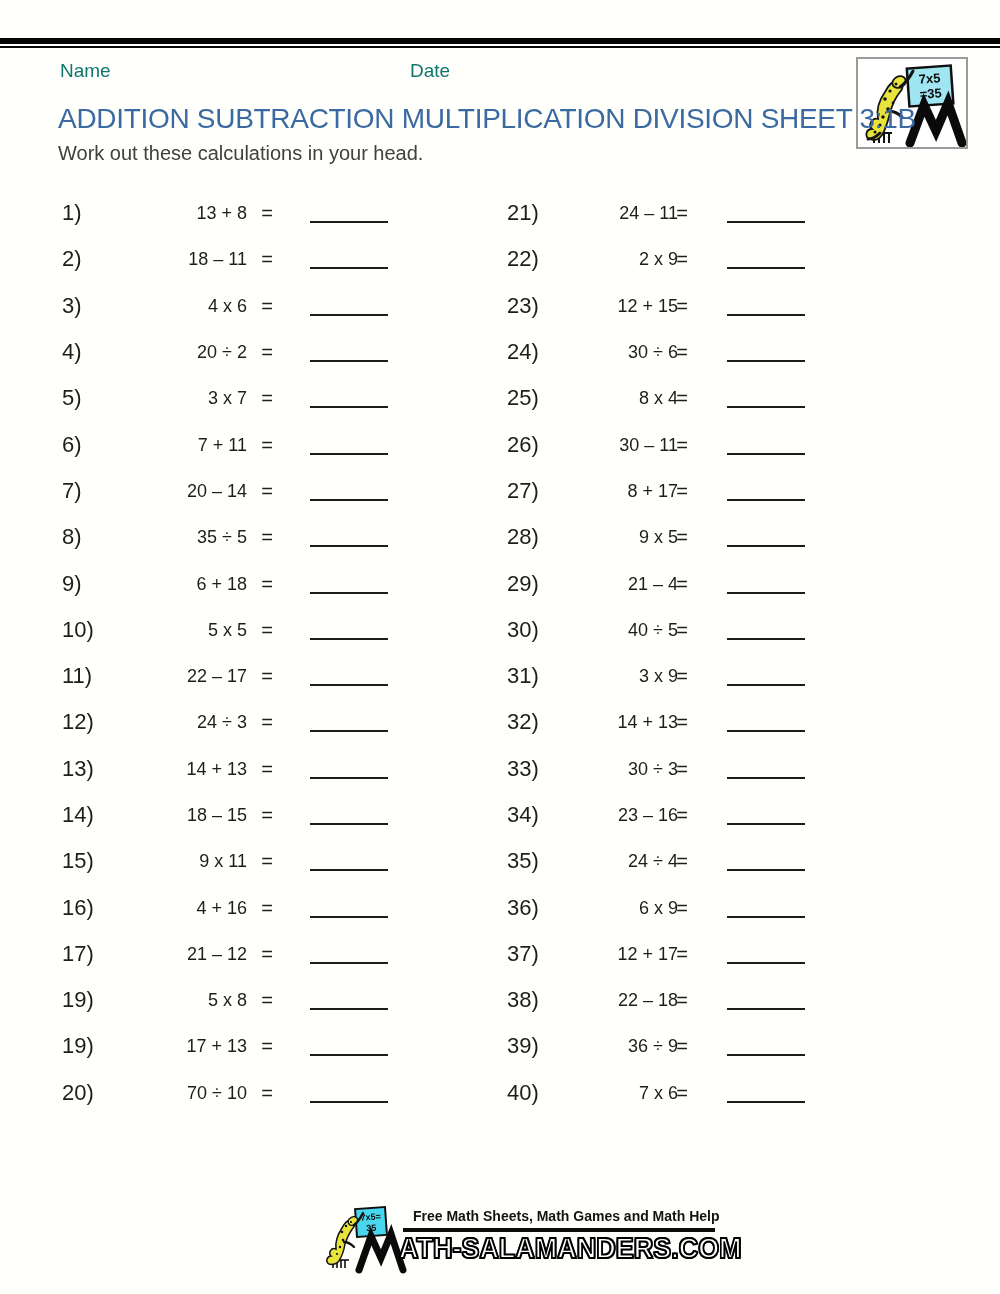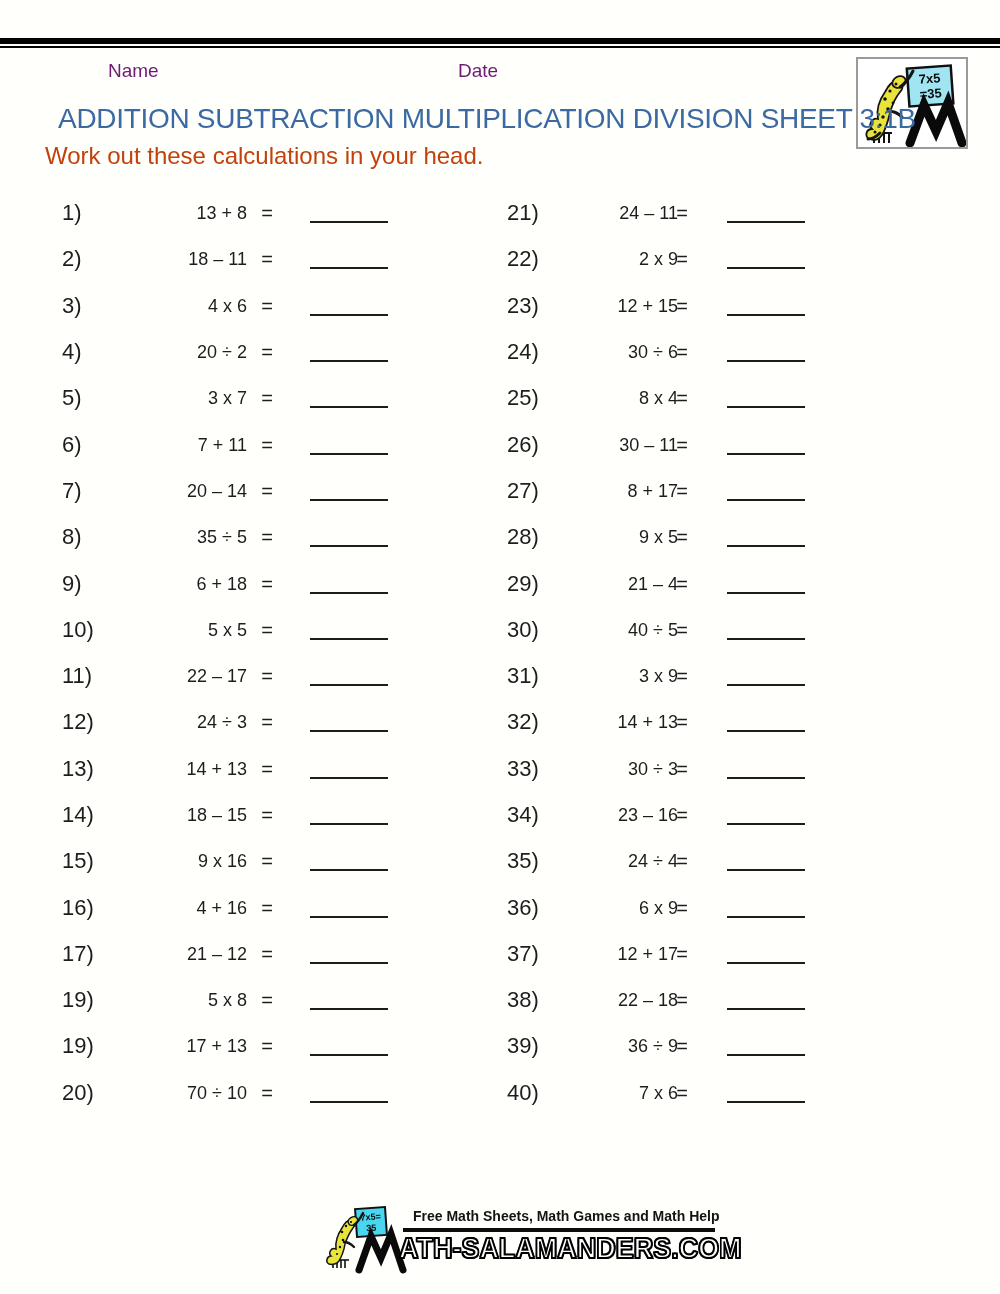--- a/index.html
+++ b/index.html
@@ -4,33 +4,33 @@
 <style>
   html,body{margin:0;padding:0;}
   body{
     width:1000px;height:1294px;position:relative;overflow:hidden;
     background:#fffffc;
     font-family:"Liberation Sans", sans-serif;
     color:#1d1d1d;
   }
   .topbar-thick{position:absolute;left:0;top:38px;width:1000px;height:6px;background:#050505;}
   .topbar-thin{position:absolute;left:0;top:46px;width:1000px;height:2px;background:#050505;}
-  .meta-label{position:absolute;top:60px;font-size:19px;color:#701a75;margin-left:48px;}
+  .meta-label{position:absolute;top:60px;font-size:19px;color:#0f766e;}
   .name-label{left:60px;}
   .date-label{left:410px;}
   .logo-box{
     position:absolute;left:856px;top:57px;width:112px;height:92px;
     border:2px solid #9a9a9a;background:#ffffff;box-sizing:border-box;
   }
   .page-title{
     position:absolute;left:58px;top:103px;width:860px;
     font-family:Liberation Sans, sans-serif;
     font-size:28px;letter-spacing:-0.3px;white-space:nowrap;
   }
-  .instruction{position:absolute;left:45px;top:142px;font-size:24px;color:#c2410c;}
+  .instruction{position:absolute;left:58px;top:142px;font-size:20px;color:#404040;}
 
   .pcol{position:absolute;top:190px;width:470px;}
   .pcol-left{left:0;}
   .pcol-right{left:445px;}
   .prow{position:relative;height:46.3px;}
   .prow span{top:50%;transform:translateY(-50%);position:absolute;}
   .pnum{left:62px;font-size:22px;color:#1d1d1d;}
   .pexpr{left:90px;width:157px;text-align:right;font-size:18px;color:#1d1d1d;white-space:nowrap;}
   .peq{left:254px;width:26px;text-align:center;font-size:20px;color:#1d1d1d;}
   .pline{left:310px;width:78px;height:0;margin-top:9px;border-bottom:2.5px solid #1c1c1c;}
@@ -189,21 +189,21 @@
       <span class="pline"></span>
     </div>
     <div class="prow">
       <span class="pnum">14)</span>
       <span class="pexpr">18 – 15</span>
       <span class="peq">=</span>
       <span class="pline"></span>
     </div>
     <div class="prow">
       <span class="pnum">15)</span>
-      <span class="pexpr">9 x 16</span>
+      <span class="pexpr">9 x 11</span>
       <span class="peq">=</span>
       <span class="pline"></span>
     </div>
     <div class="prow">
       <span class="pnum">16)</span>
       <span class="pexpr">4 + 16</span>
       <span class="peq">=</span>
       <span class="pline"></span>
     </div>
     <div class="prow">

